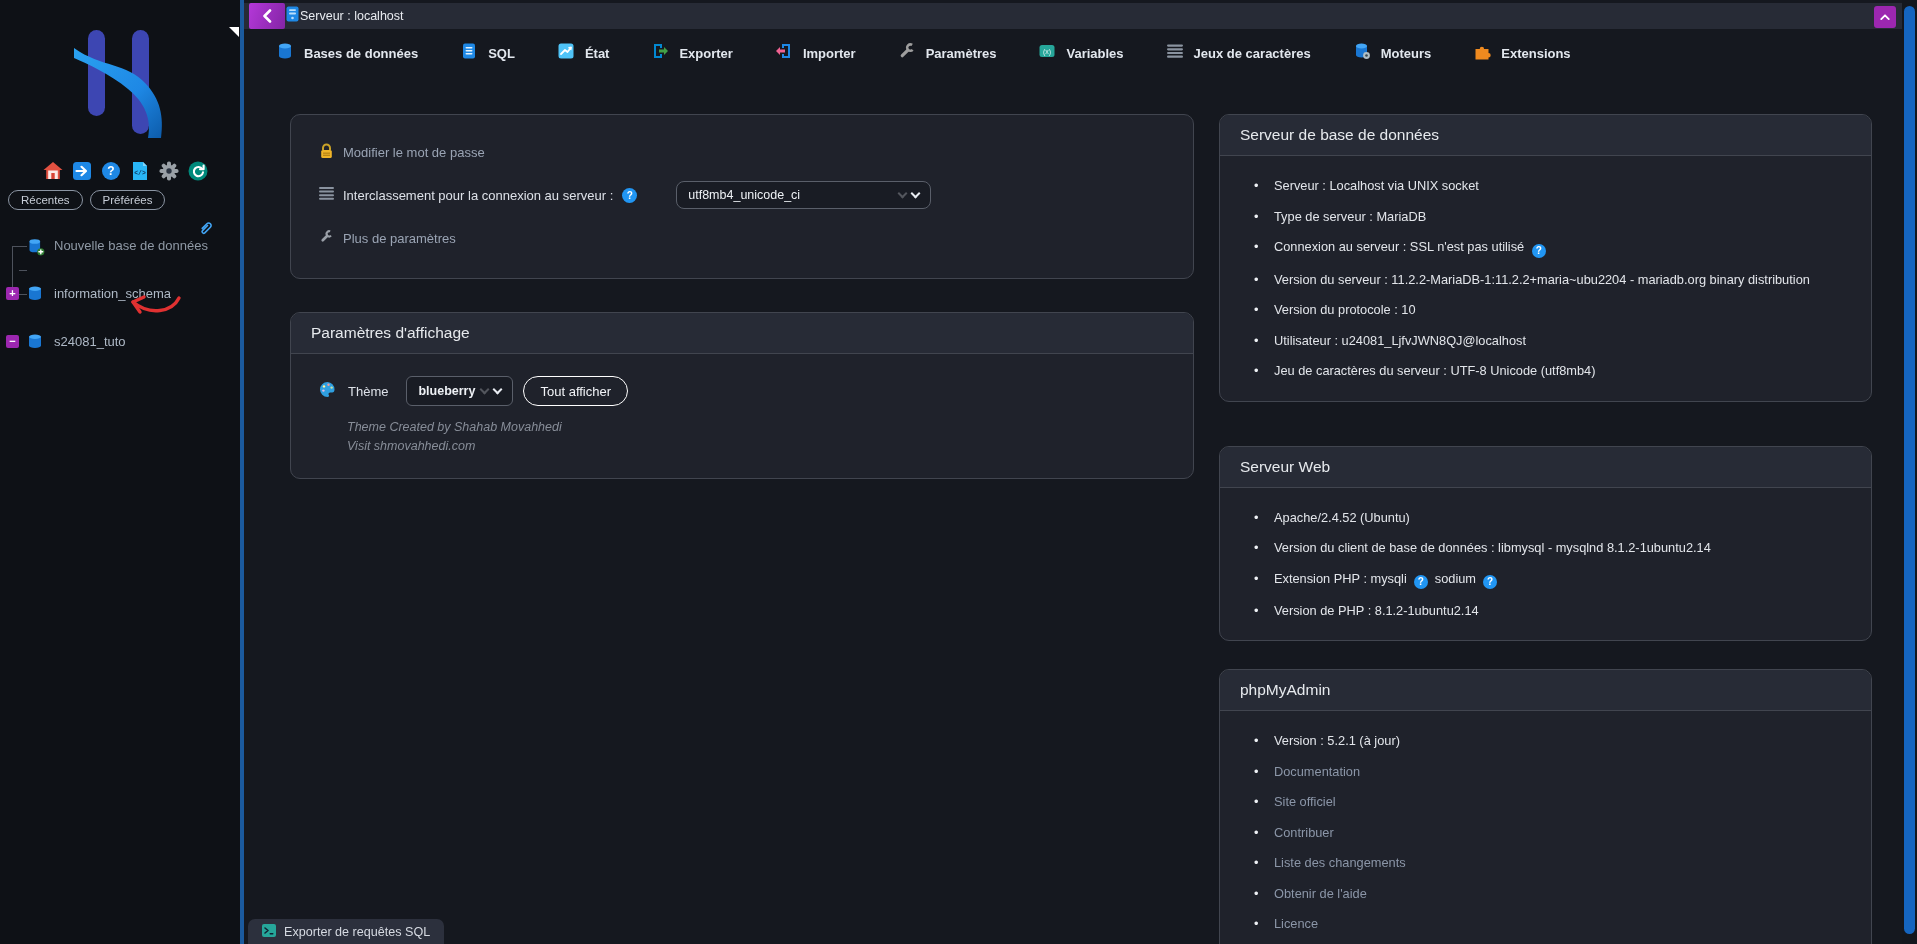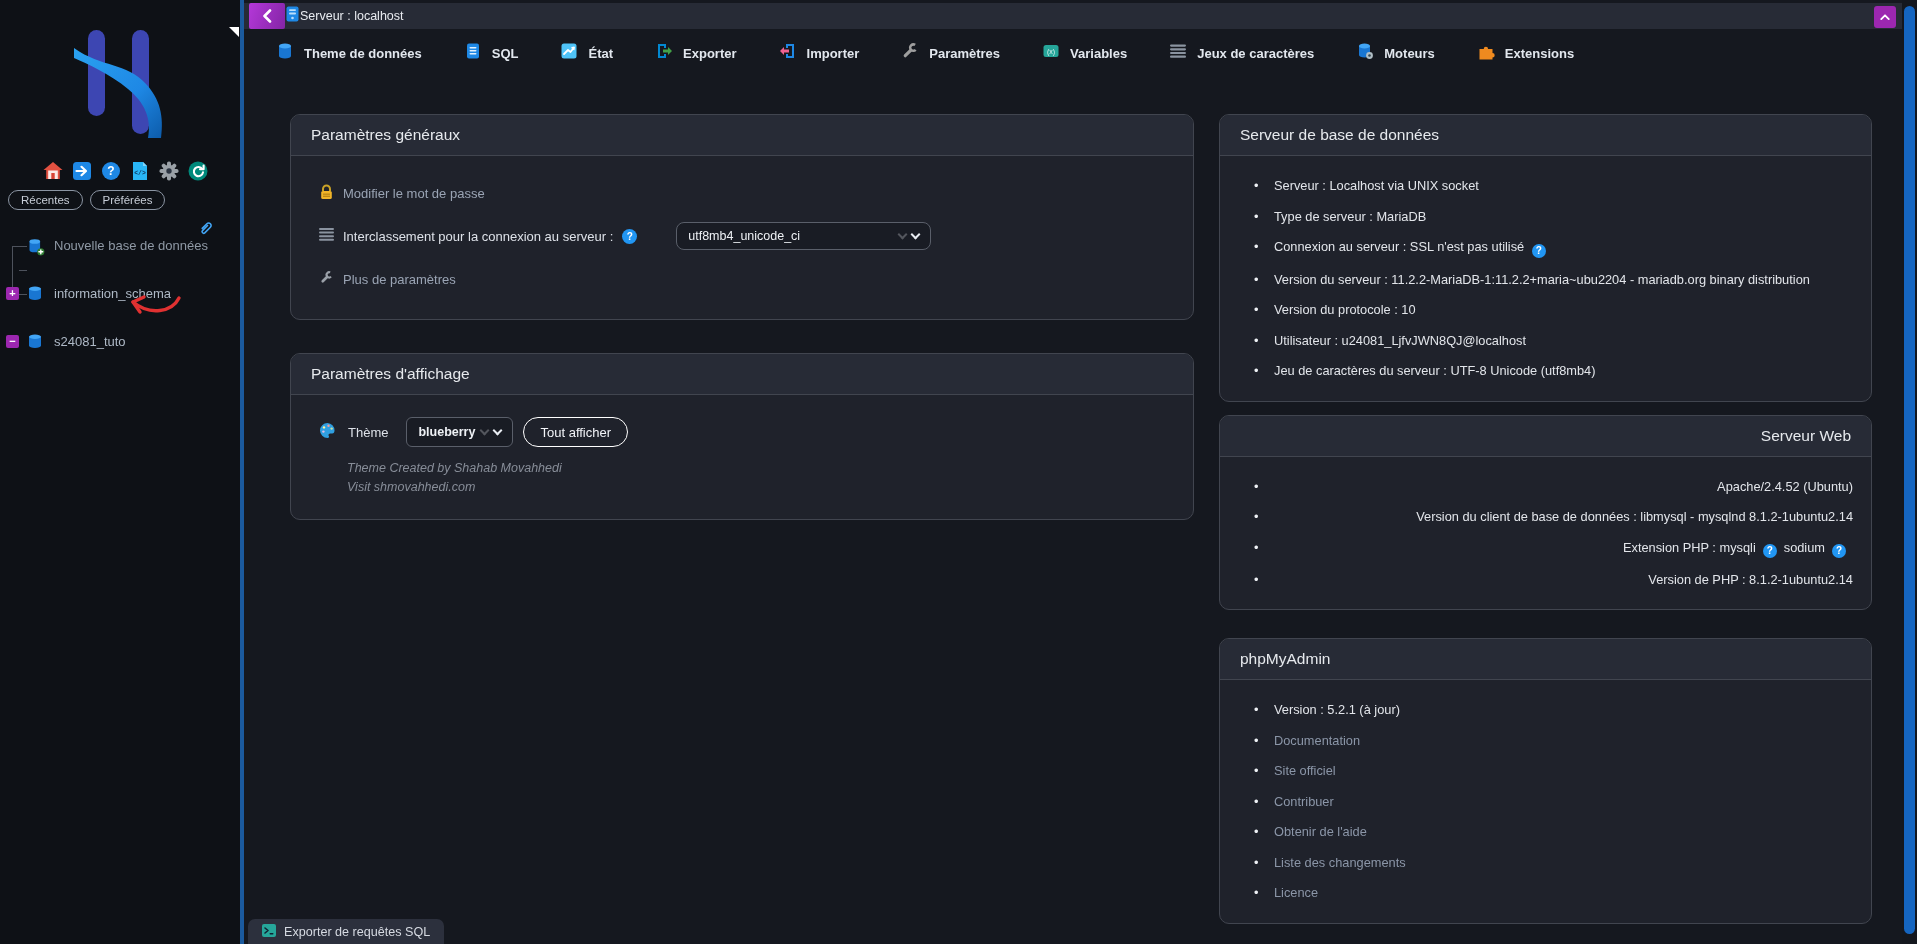--- a/index.html
+++ b/index.html
@@ -36,21 +36,21 @@
           background:linear-gradient(110deg,#b438d8,#8425a6); display:flex; align-items:center; justify-content:center; }
   .tb-title { color:#e8ebf0; font-size:12.5px; }
   .navbar { height:48px; display:flex; align-items:center; gap:42px; padding-left:32px; }
   .tab { display:flex; align-items:center; gap:10px; cursor:pointer; }
   .tab-label { color:#e2e7ee; font-size:13px; font-weight:bold; }
   main { display:flex; gap:25px; padding:37px 45px 0 46px; align-items:flex-start; }
   .col-left { width:904px; flex:none; }
   .col-right { flex:1; min-width:0; }
   .panel { background:#1f222b; border:1px solid #41454f; border-radius:10px; overflow:hidden; }
   .panel-h { background:#272b36; padding:11px 20px; font-size:15.5px; color:#e6e9ed; border-bottom:1px solid #41454f; }
-  .mt33 { margin-top:33px; } .mt31 { margin-top:13px;text-align:right; } .mt28 { margin-top:28px; }
+  .mt33 { margin-top:33px; } .mt31 { margin-top:44px; } .mt28 { margin-top:28px; }
   .p-body { padding:8px 24px 26px 28px; }
   .prow { display:flex; align-items:center; gap:9px; margin-top:15px; height:28px; font-size:13px; }
   .plink { color:#9aa4b4; cursor:pointer; }
   .plabel { color:#dde1e8; }
   .selbox { display:flex; align-items:center; justify-content:space-between; background:#191c24; border:1px solid #5a5f6a;
             border-radius:8px; height:28px; padding:0 11px; color:#eef1f5; font-size:12.5px; cursor:pointer; }
   .caret { width:7px; height:7px; border-right:2px solid #e8ecf2; border-bottom:2px solid #e8ecf2;
            transform:rotate(45deg); margin-top:-4px; }
   .caret.faint { opacity:.28; margin-right:6px; }
   .carets { display:flex; align-items:center; }
@@ -202,21 +202,21 @@
     </span>
     <span class="tb-title">Serveur : localhost</span>
   </div>
 
   <nav class="navbar" id="navtabs">
       <div class="tab">
         <span><svg width="18" height="18" viewBox="0 0 18 18">
             <path d="M3 4 v10 a6 2.6 0 0 0 12 0 V4Z" fill="#1976d2"></path>
             <ellipse cx="9" cy="4" rx="6" ry="2.6" fill="#42a5f5"></ellipse>
           </svg></span>
-        <span class="tab-label">Theme de données</span>
+        <span class="tab-label">Bases de données</span>
       </div>
       <div class="tab">
         <span><svg width="18" height="18" viewBox="0 0 18 18">
             <rect x="3" y="1.5" width="12" height="15" rx="2" fill="#1e88e5"></rect>
             <rect x="5.5" y="5" width="7" height="1.6" rx="0.8" fill="#e3f2fd"></rect>
             <rect x="5.5" y="8" width="7" height="1.6" rx="0.8" fill="#e3f2fd"></rect>
             <rect x="5.5" y="11" width="7" height="1.6" rx="0.8" fill="#e3f2fd"></rect>
           </svg></span>
         <span class="tab-label">SQL</span>
       </div>
@@ -283,21 +283,20 @@
             <path d="M2.5 7 h4.2 a2.2 2.2 0 1 1 4.4 0 h4.4 v4 a2.2 2.2 0 1 1 0 4.4 v2.1 h-13Z" fill="#ef8a1f"></path>
           </svg></span>
         <span class="tab-label">Extensions</span>
       </div>
     </nav>
 
   <main>
     <div class="col-left">
 
       <section class="panel">
-        <div class="panel-h">Paramètres généraux</div>
         <div class="p-body">
           <div class="prow">
             <span>
               <svg width="15" height="16" viewBox="0 0 15 16">
                   <path d="M4 7 V5 a3.5 3.5 0 0 1 7 0 v2" fill="none" stroke="#c9a227" stroke-width="2"></path>
                   <rect x="2.2" y="7" width="10.6" height="8" rx="1.6" fill="#f0b429"></rect>
                   <rect x="4" y="9.6" width="7" height="1.1" fill="#b07d12"></rect>
                   <rect x="4" y="11.7" width="7" height="1.1" fill="#b07d12"></rect>
                 </svg>
             </span>
@@ -391,22 +390,22 @@
             <li><span class="">Version de PHP : 8.1.2-1ubuntu2.14</span></li>
           </ul>
       </section>
       <section class="panel mt28">
         <div class="panel-h">phpMyAdmin</div>
         <ul class="blist" id="list-pma">
             <li><span class="">Version : 5.2.1 (à jour)</span></li>
             <li><span class="link">Documentation</span></li>
             <li><span class="link">Site officiel</span></li>
             <li><span class="link">Contribuer</span></li>
+            <li><span class="link">Liste des changements</span></li>
             <li><span class="link">Obtenir de l'aide</span></li>
-            <li><span class="link">Liste des changements</span></li>
             <li><span class="link">Licence</span></li>
           </ul>
       </section>
     </div>
   </main>
 
   <div class="console">
     <span>
       <svg width="14" height="13" viewBox="0 0 14 13">
           <rect x="0" y="0" width="14" height="13" rx="2" fill="#26a69a"></rect>

